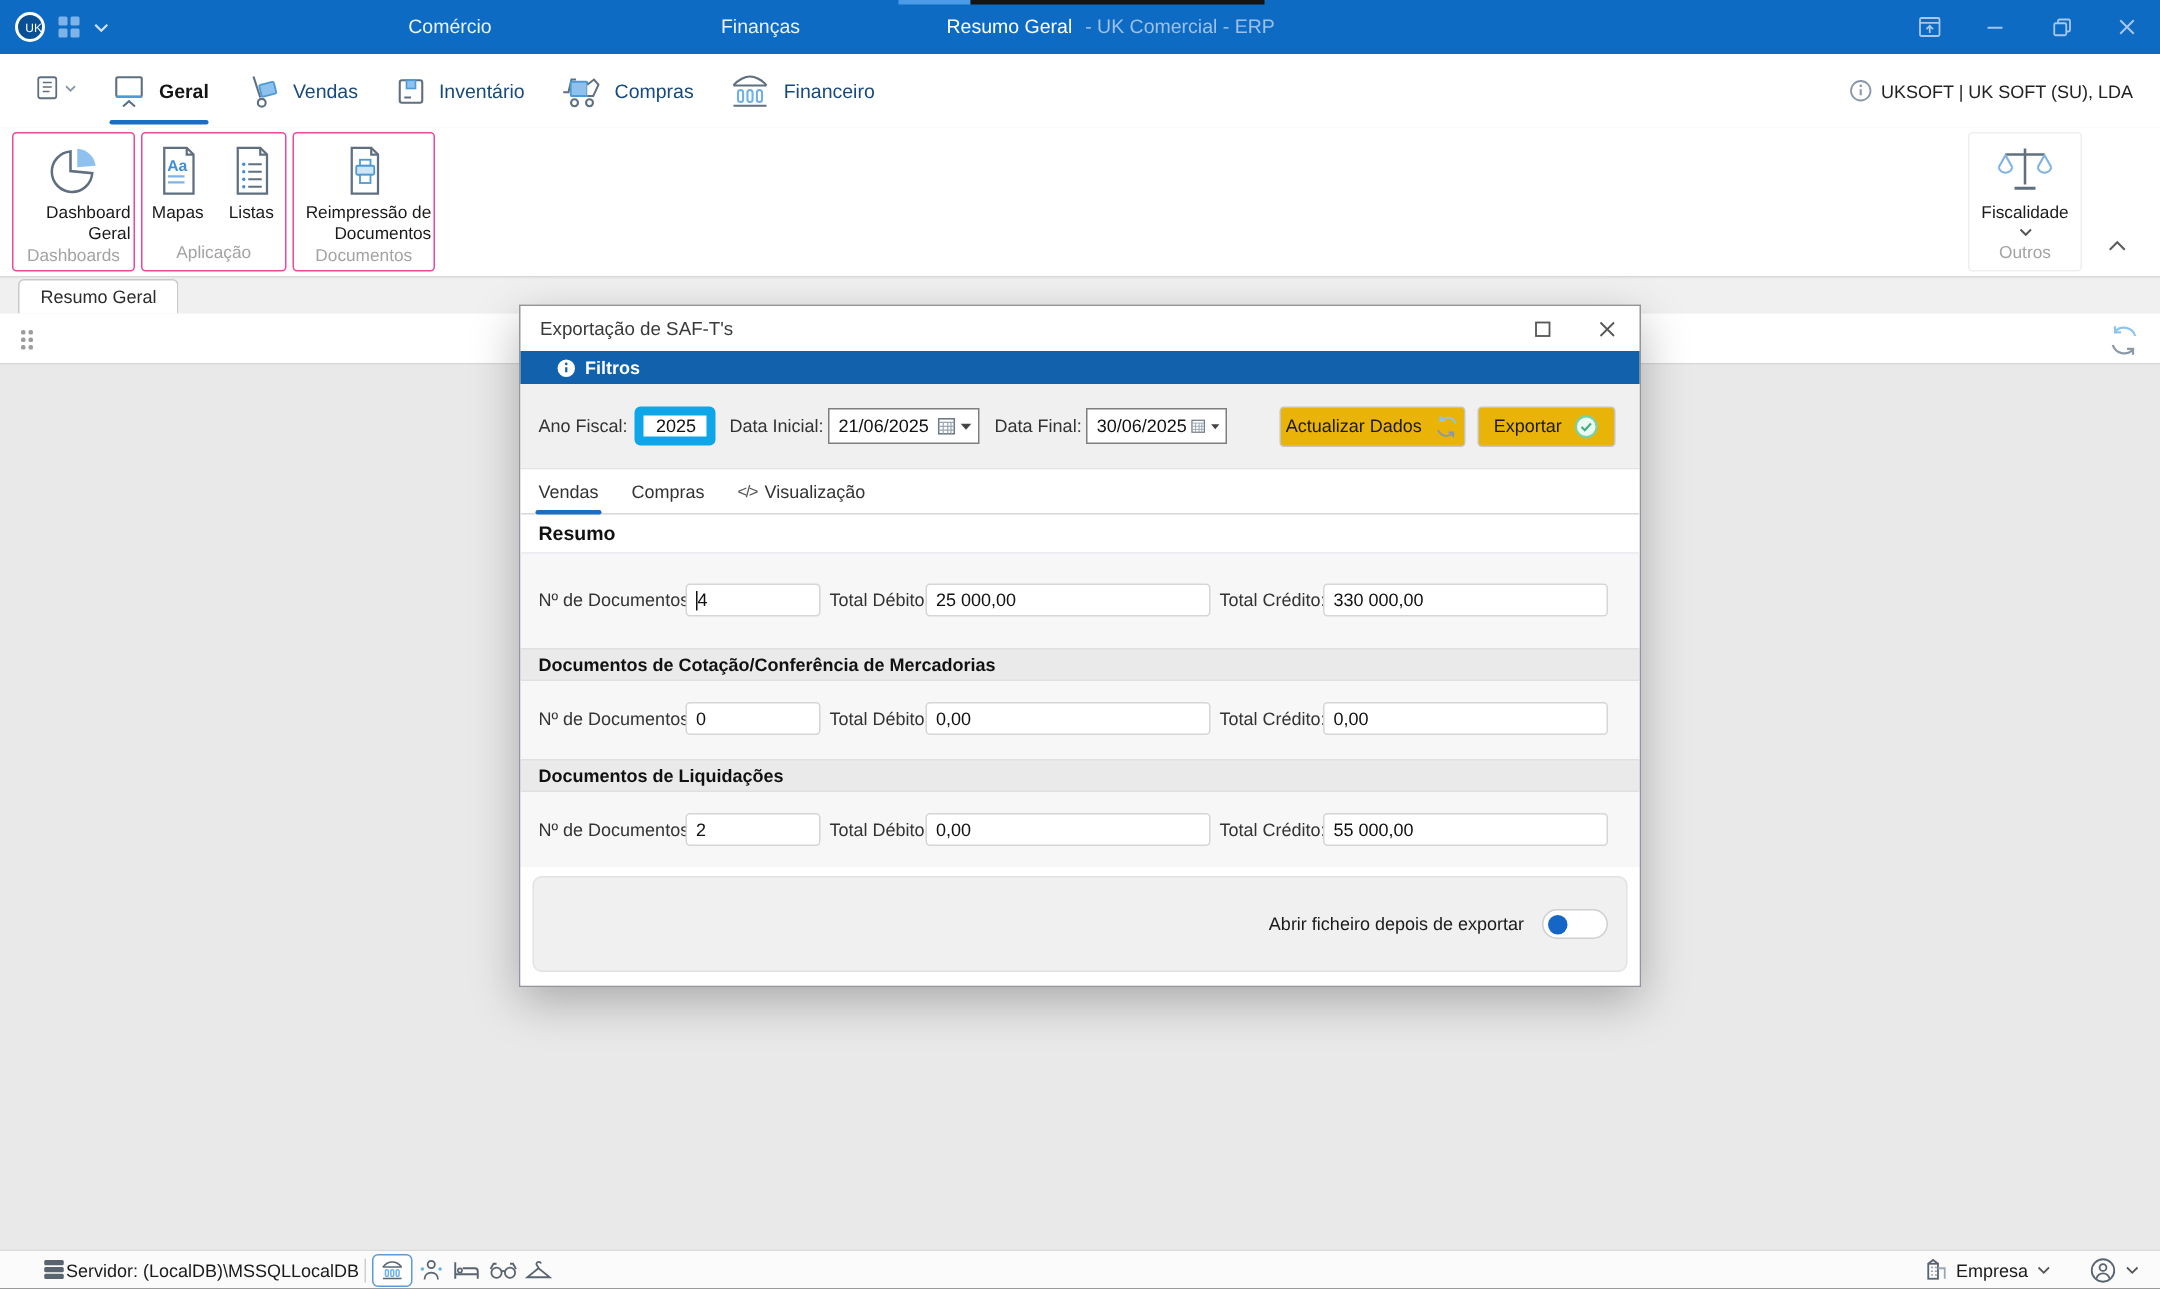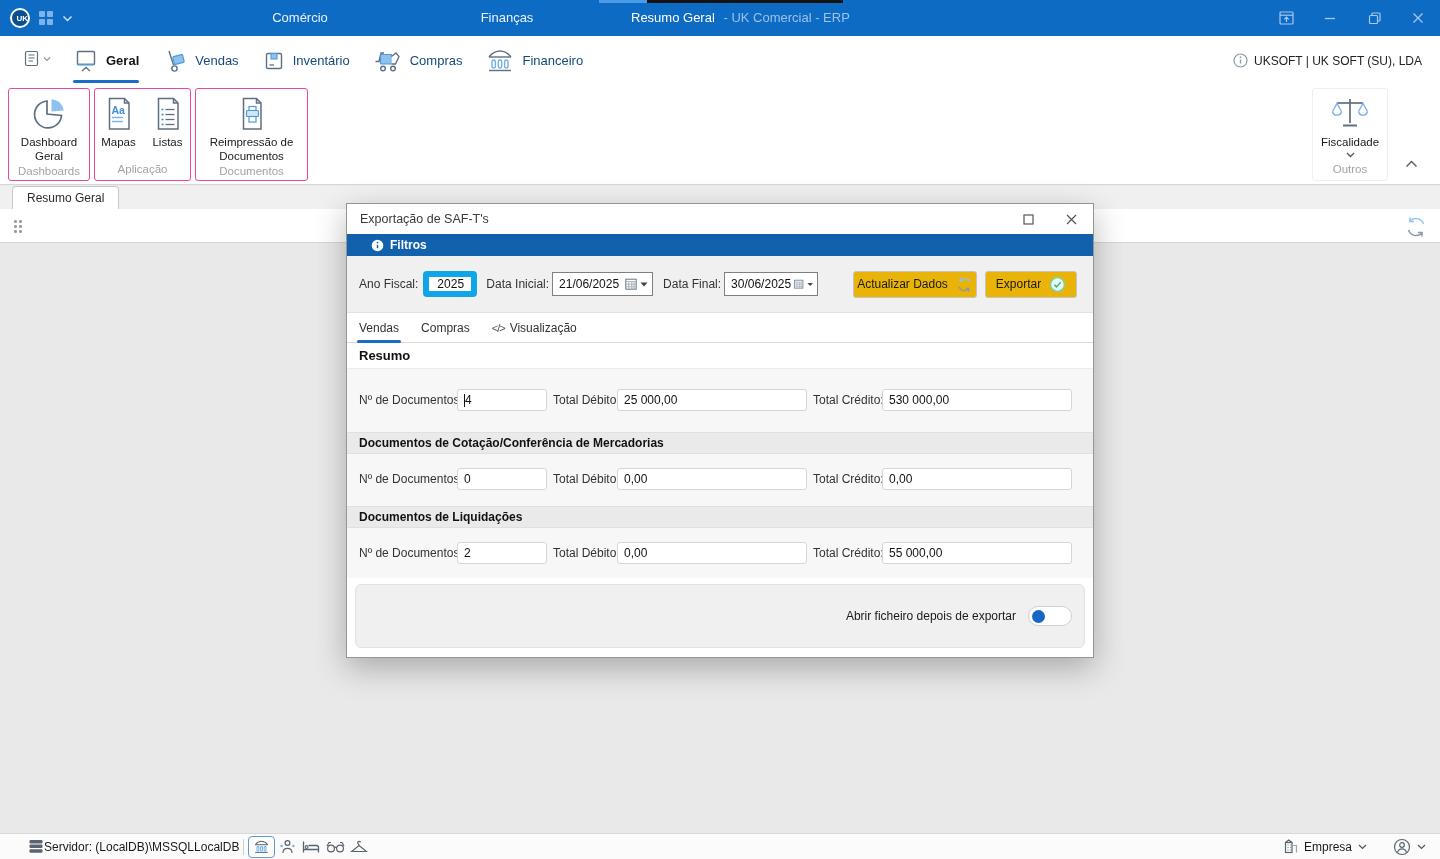--- a/index.html
+++ b/index.html
@@ -9,21 +9,21 @@
 
   
   .edge-light { position:absolute; left:599px; top:0; width:48px; height:3px; background:#4a9ce8; z-index:60; }
   .edge-dark  { position:absolute; left:647px; top:0; width:196px; height:3px; background:#141414; z-index:60; }
 
   
   .titlebar { position:absolute; left:0; top:0; width:1440px; height:36px;
               background:var(--titlebar,#0d6bc4); color:#fff; z-index:50; }
   .tb-left { position:absolute; left:10px; top:0; height:36px; display:flex; align-items:center; gap:9px; }
   .logo { width:20px; height:20px; border:2px solid #fff; border-radius:50%; background:#0a4f94;
-          display:flex; align-items:center; justify-content:flex-end; font-size:8px; font-weight:bold; color:#fff; }
+          display:flex; align-items:center; justify-content:flex-end; font-size:8px; font-weight:normal; color:#fff; }
   .grid-ic { display:grid; grid-template-columns:6px 6px; grid-template-rows:6px 6px; gap:2px; }
   .grid-ic i { background:#7db3e8; border-radius:1px; }
   .tb-tab { position:absolute; top:0; height:36px; line-height:36px; transform:translateX(-50%);
             font-size:13px; color:#eaf2fb; cursor:default; }
   .tb-title { position:absolute; left:631px; top:0; height:36px; line-height:36px; font-size:13px; white-space:nowrap; }
   .tb-title .t-main { color:#ffffff; }
   .tb-title .t-suffix { color:#9cc0e8; margin-left:5px; }
   .tb-controls { position:absolute; right:0; top:0; height:36px; display:flex; align-items:stretch; }
   .tb-btn { width:44px; display:flex; align-items:center; justify-content:center; cursor:default; }
   .tb-btn svg { display:block; }
@@ -40,21 +40,21 @@
   .rt-account { position:absolute; right:18px; top:0; height:49px; display:flex; align-items:center; gap:6px;
                 font-size:12px; color:#222; }
 
   
   .ribbon-body { position:absolute; left:0; top:85px; width:1440px; height:100px; background:#fff;
                  border-bottom:1px solid #d7d7d7; z-index:40; }
   .rgroup { position:absolute; top:3px; height:93px; background:#fff; border:1px solid #ec4899; border-radius:3px;
             display:flex; flex-direction:column; }
   .rgroup .btns { flex:1; display:flex; align-items:flex-start; justify-content:center; gap:4px; padding-top:7px; }
   .rbtn { display:flex; flex-direction:column; align-items:center; gap:4px; cursor:default; }
-  .rbtn .cap { font-size:11.5px; color:#1a1a1a; text-align:center; line-height:1.18; }
+  .rbtn .cap { font-size:11.5px; color:#1a1a1a; text-align:right; line-height:1.18; }
   .rgroup .gfoot { height:19px; text-align:center; font-size:11.5px; color:#a3a3a3; line-height:16px; }
   .fisc-chev { margin-top:-2px; }
   .collapse-btn { position:absolute; right:16px; bottom:10px; width:26px; height:20px;
                   display:flex; align-items:center; justify-content:center; cursor:default; }
 
   
   .doc-strip { position:absolute; left:0; top:186px; width:1440px; height:23px; background:#f0f0f0; z-index:30; }
   .doc-tab { position:absolute; left:12px; top:0; height:23px; padding:0 14px; background:#fff;
              border:1px solid #c9c9c9; border-bottom:none; border-radius:4px 4px 0 0;
              font-size:12px; color:#2c2c2c; line-height:22px; cursor:default; }
@@ -293,21 +293,21 @@
               <path d="M12.5 23.5h9" stroke="#5f6f7f" stroke-width="1.3"></path>
             <circle cx="9.5" cy="28.5" r="1.1" fill="#3d8fd9"></circle>
               <path d="M12.5 28.5h9" stroke="#5f6f7f" stroke-width="1.3"></path>
           </svg>
           <span class="cap">Listas</span>
         </div>
       </div>
       <div class="gfoot">Aplicação</div>
     </div>
 
-    <div class="rgroup" style="left:195px; width:113px;">
+    <div class="rgroup" style="left:195px; width:95px;">
       <div class="btns">
         <div class="rbtn" style="width:90px">
           <svg width="30" height="36" viewBox="0 0 30 36">
             <path d="M6.5 2.5h13l4.5 4.5v26h-17.5z" fill="#fff" stroke="#5f6f7f" stroke-width="1.5"></path>
             <path d="M19.5 2.5v4.5h4.5" fill="none" stroke="#5f6f7f" stroke-width="1.5"></path>
             <rect x="12" y="10.5" width="7" height="4" fill="#fff" stroke="#4d9bd6" stroke-width="1.2"></rect>
             <rect x="9.5" y="14.5" width="12" height="6" rx="1" fill="#cfe6f8" stroke="#4d9bd6" stroke-width="1.2"></rect>
             <rect x="12" y="20.5" width="7" height="5.5" fill="#fff" stroke="#4d9bd6" stroke-width="1.2"></rect>
           </svg>
           <span class="cap">Reimpressão de Documentos</span>
@@ -461,21 +461,21 @@
           <div class="finput i-docs">
               <span class="caret-v"></span>
               <span>4</span>
             </div>
           <span class="flabel l-deb">Total Débito:</span>
           <div class="finput i-deb">
               <span>25 000,00</span>
             </div>
           <span class="flabel l-cred">Total Crédito:</span>
           <div class="finput i-cred">
-              <span>530 000,00</span>
+              <span>330 000,00</span>
             </div>
         </div>
       </div>
 
       <div class="sec-head">Documentos de Cotação/Conferência de Mercadorias</div>
       <div class="sec-body h52">
         <div class="frow" style="top:14px">
           <span class="flabel l-docs">Nº de Documentos:</span>
           <div class="finput i-docs">
               <span>0</span>

